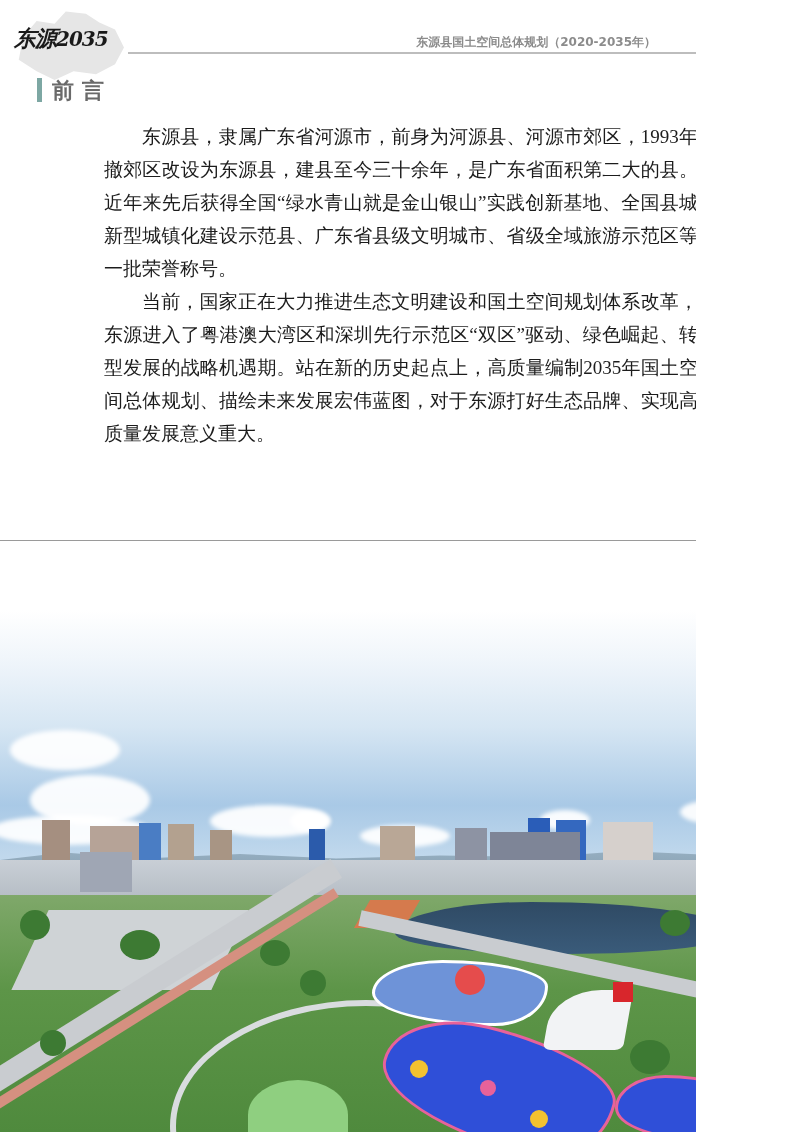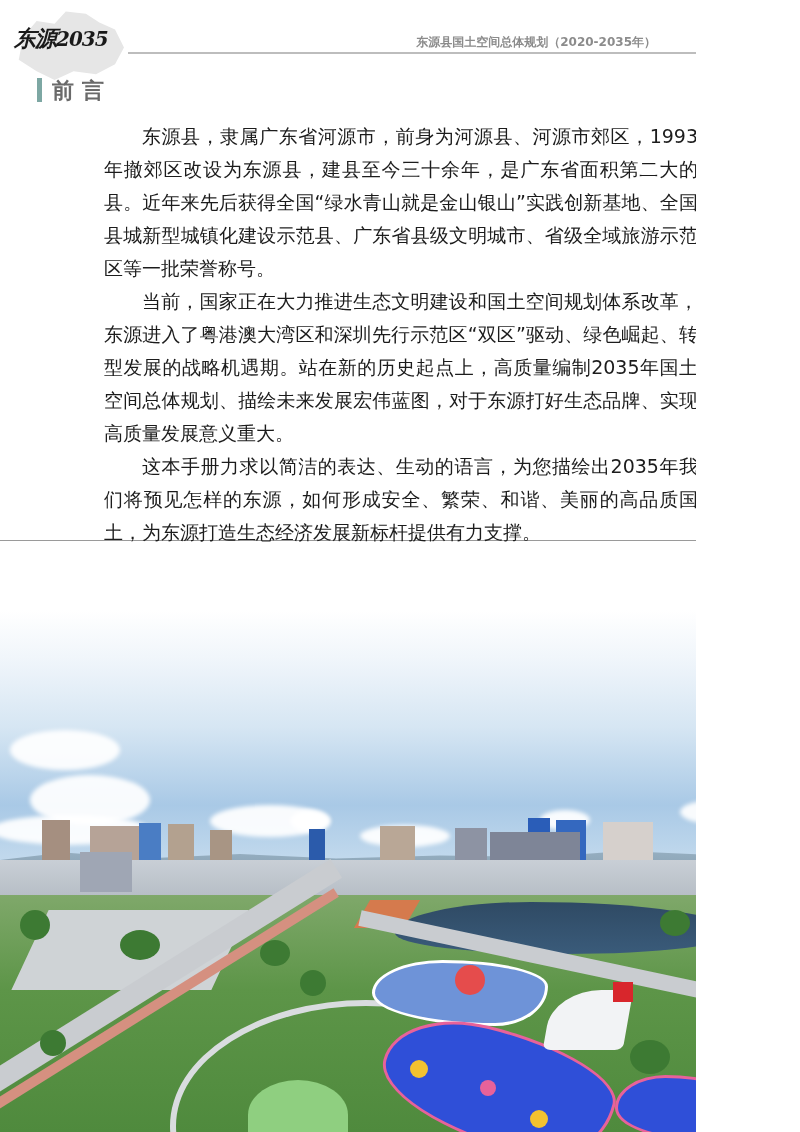--- a/index.html
+++ b/index.html
@@ -89,21 +89,21 @@
     font-size: 22px; font-weight: bold; color: #6a6a6a; letter-spacing: 8px;
   }
   .mid-rule { position: absolute; left: 0; top: 540px; width: 800px; height: 1px; background: #9a9a9a; }
 
   
   .body-text {
     position: absolute; left: 104px; top: 120px; width: 594px;
     font-size: 19px; line-height: 33px; color: #1c1c1c;
     text-align: justify; z-index: 2;
   }
-  .body-text p { margin: 0; text-indent: 2em; }
+  .body-text p { margin: 0; text-indent: 2em; font-family: Liberation Serif, serif; }
 </style>
 </head>
 <body>
 
 <div class="page">
 
   <div class="photo">
     <div class="sky"></div>
     <div class="cloud" style="left:10px;top:120px;width:110px;height:40px;"></div>
     <div class="cloud" style="left:30px;top:165px;width:120px;height:50px;"></div>
@@ -177,18 +177,17 @@
   <div class="header-title">东源县国土空间总体规划（2020-2035年）</div>
 
   <div class="section-bar"></div>
   <div class="section-title">前言</div>
 
   <div class="mid-rule"></div>
 
   <div class="body-text">
     <p>东源县，隶属广东省河源市，前身为河源县、河源市郊区，1993年撤郊区改设为东源县，建县至今三十余年，是广东省面积第二大的县。近年来先后获得全国“绿水青山就是金山银山”实践创新基地、全国县城新型城镇化建设示范县、广东省县级文明城市、省级全域旅游示范区等一批荣誉称号。</p>
     <p>当前，国家正在大力推进生态文明建设和国土空间规划体系改革，东源进入了粤港澳大湾区和深圳先行示范区“双区”驱动、绿色崛起、转型发展的战略机遇期。站在新的历史起点上，高质量编制2035年国土空间总体规划、描绘未来发展宏伟蓝图，对于东源打好生态品牌、实现高质量发展意义重大。</p>
-    <p>这本手册力求以简洁的表达、生动的语言，为您描绘出2035年我们将预见怎样的东源，如何形成安全、繁荣、和谐、美丽的高品质国土，为东源打造生态经济发展新标杆提供有力支撑。</p>
   </div>
 
   <div class="page-num-line"></div>
   <div class="page-num">02</div>
 </div>
 
 </body></html>

